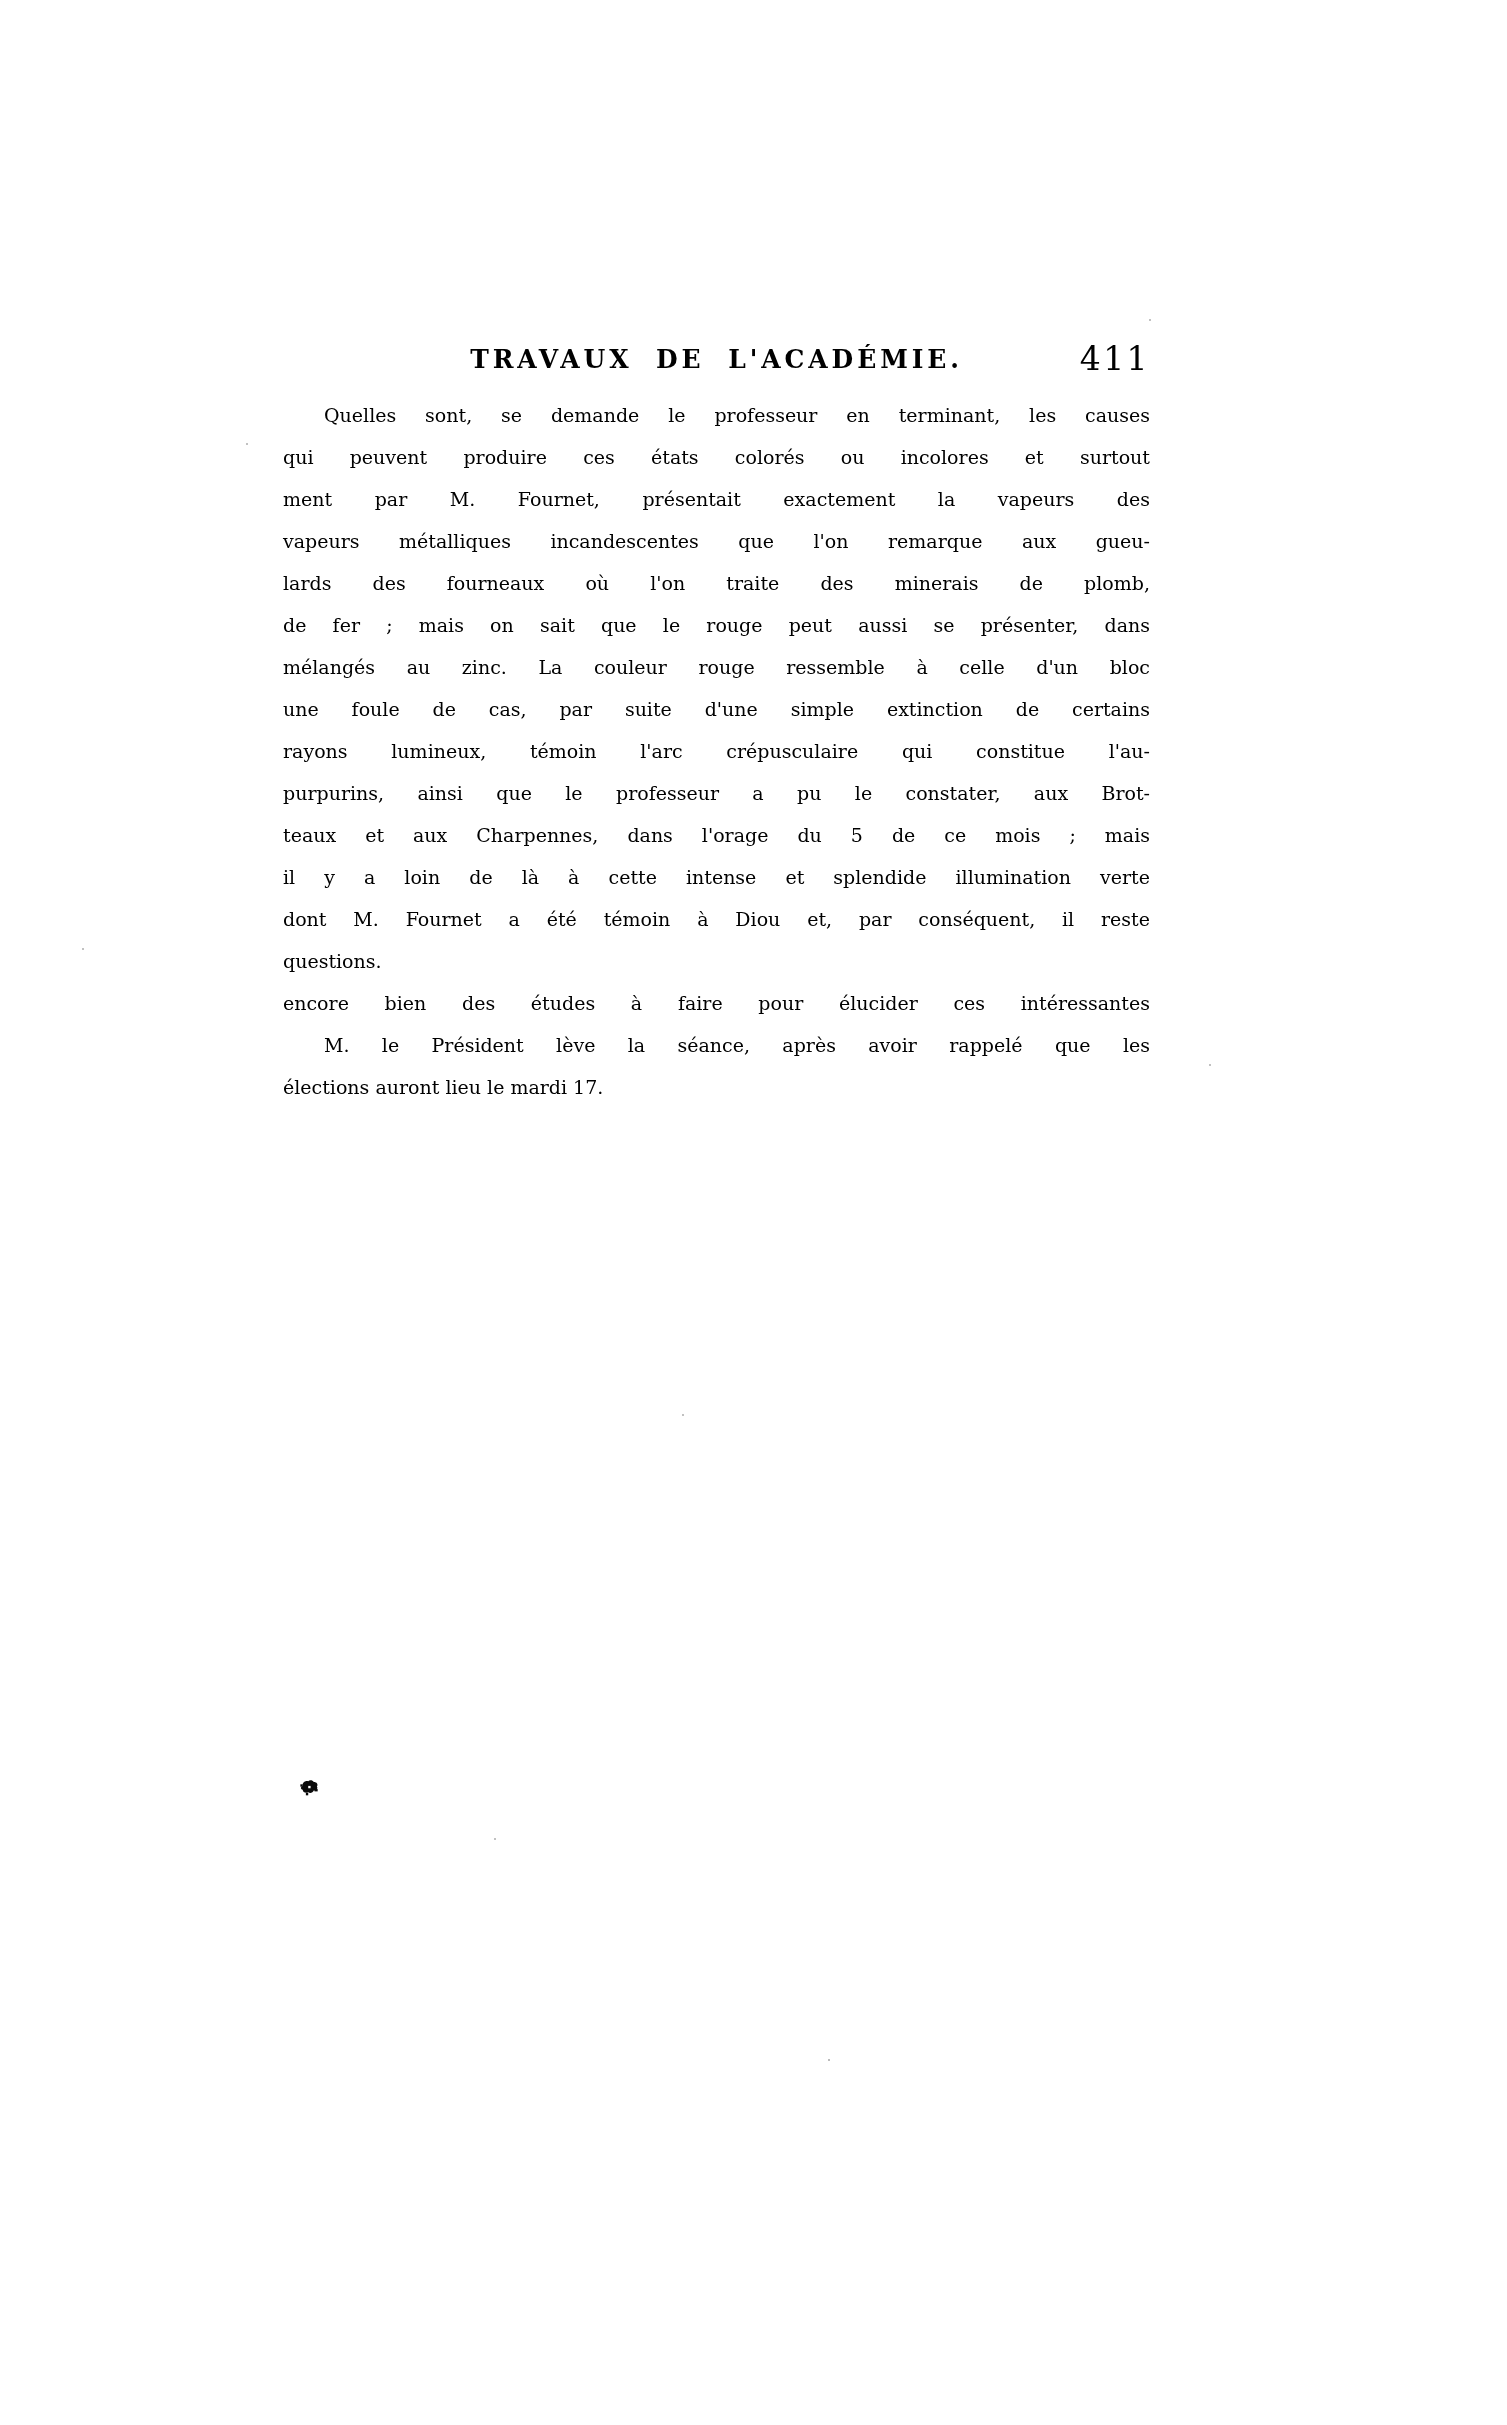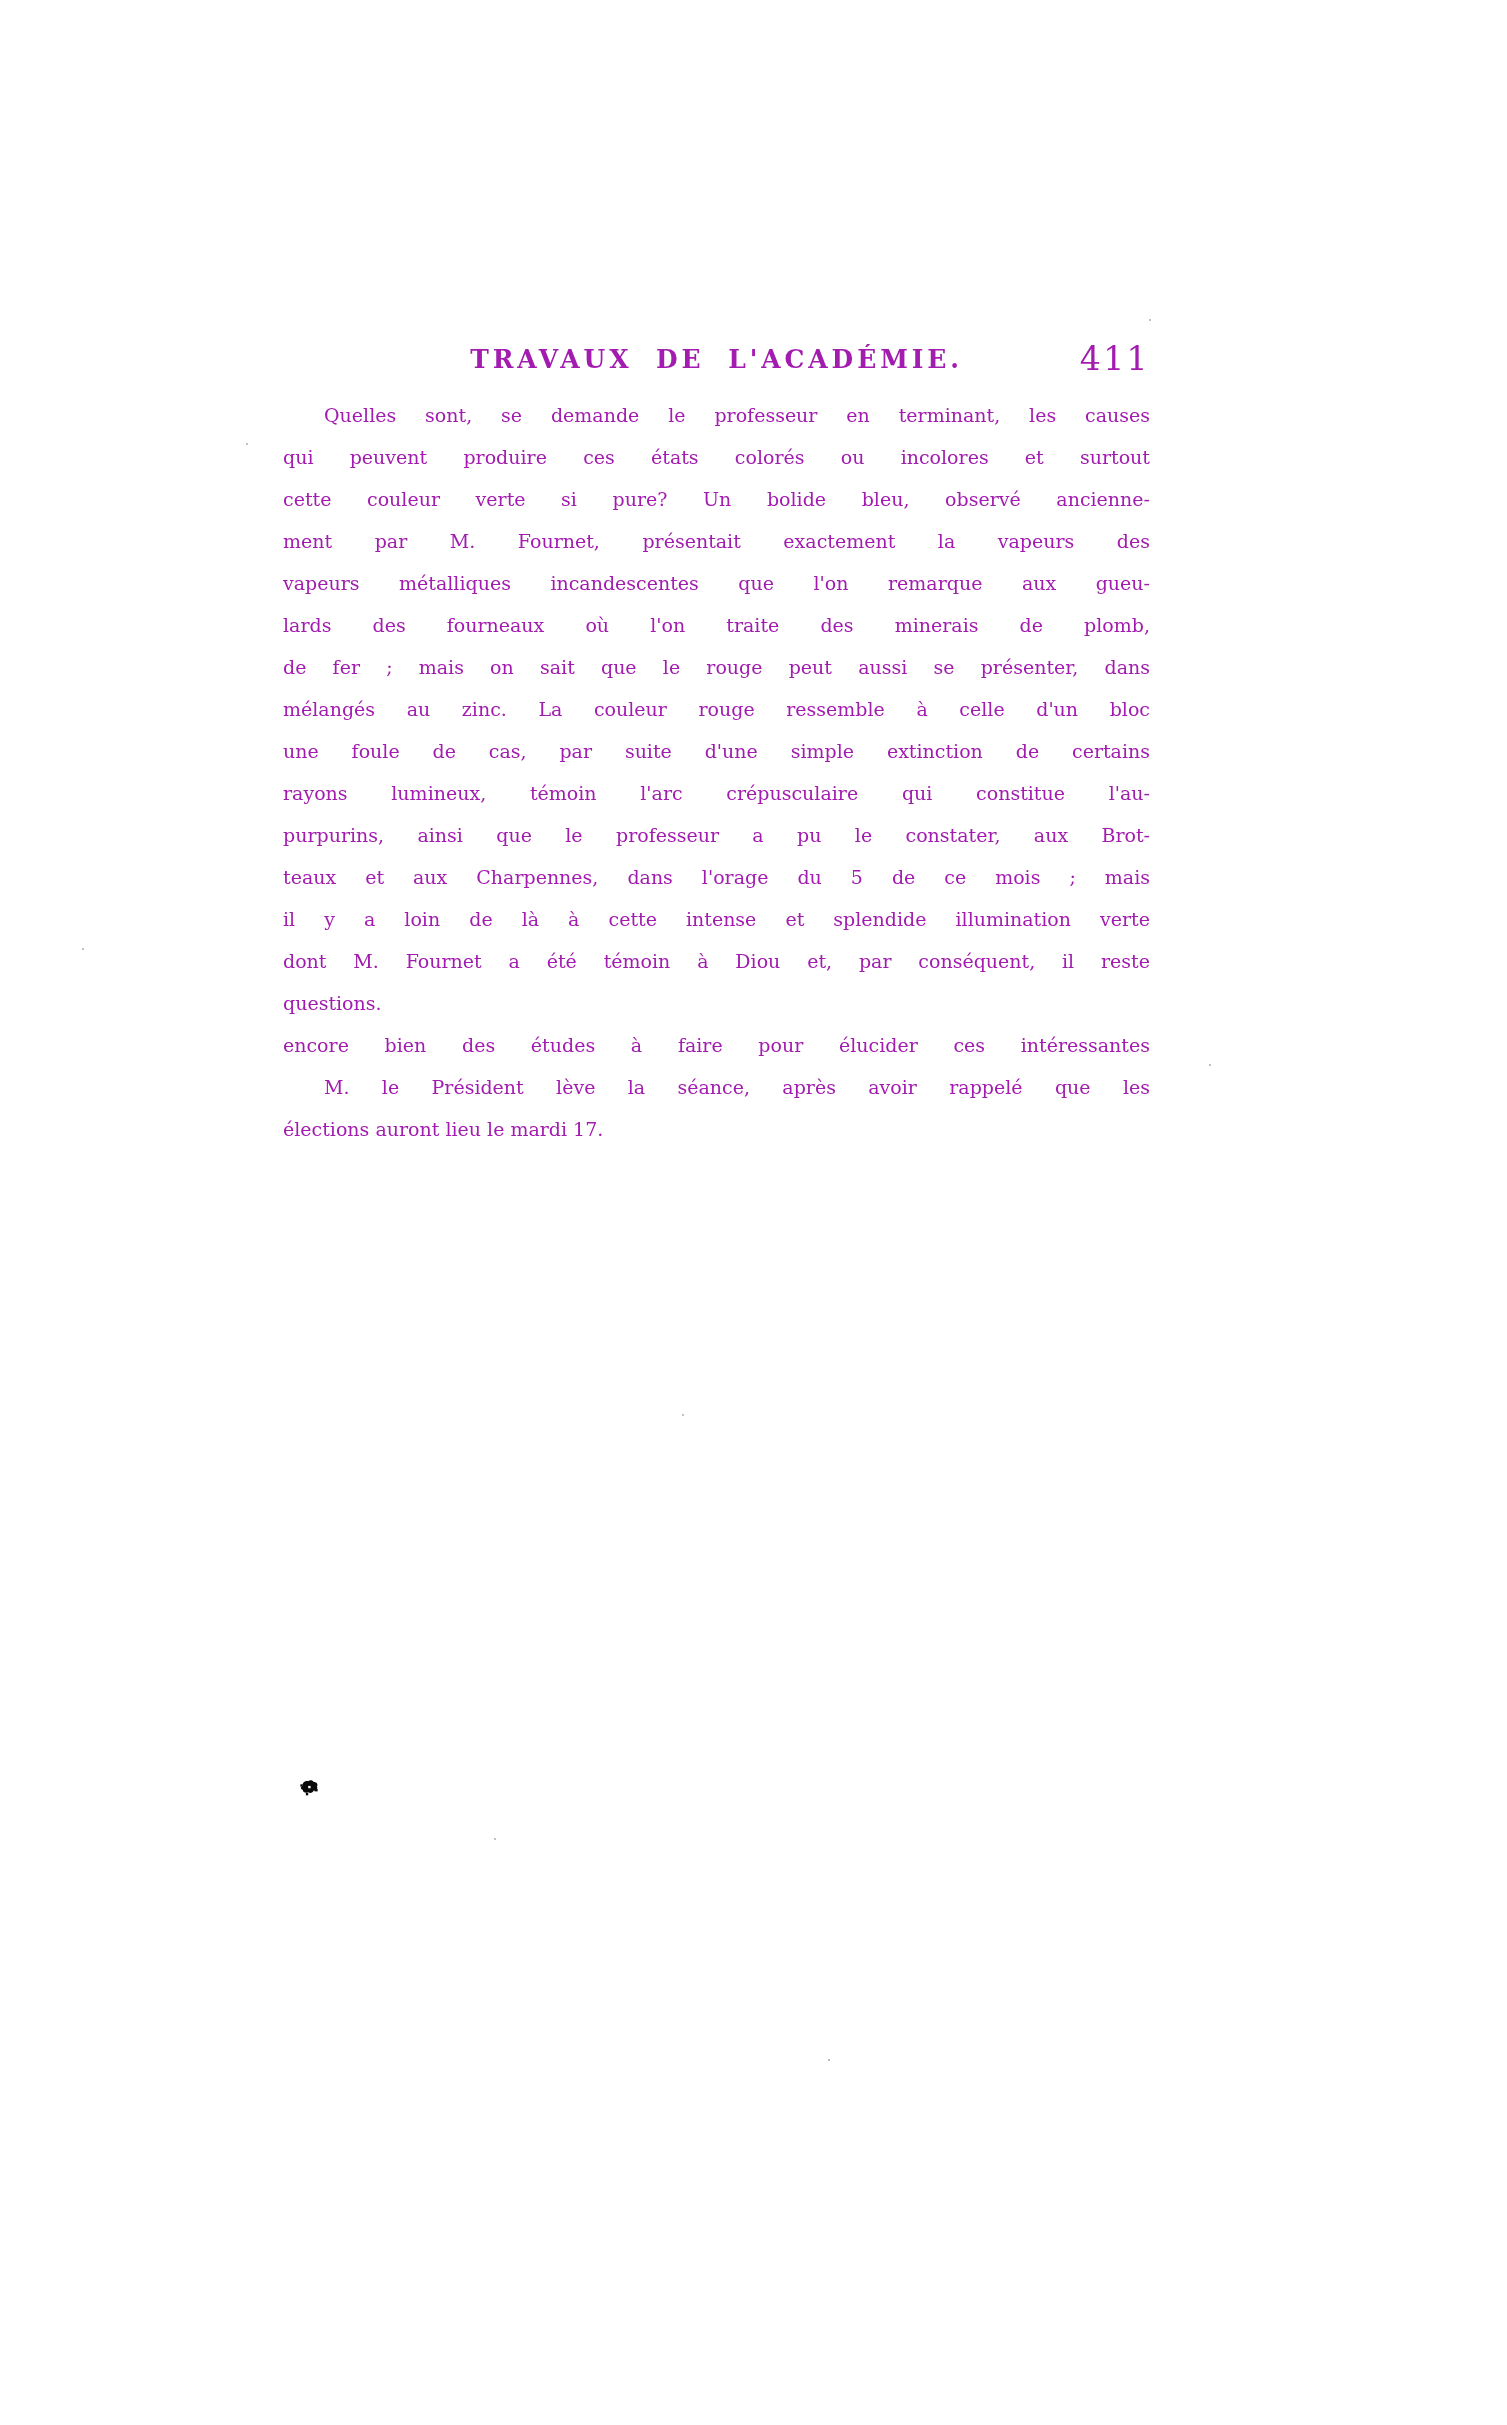--- a/index.html
+++ b/index.html
@@ -7,21 +7,21 @@
     margin: 0;
     padding: 0;
     background: #ffffff;
   }
   .page {
     position: relative;
     width: 1281px;
     height: 2426px;
     background: #ffffff;
     font-family: "DejaVu Serif", "Liberation Serif", serif;
-    color: #a21caf;
+    color: #000000;
     overflow: hidden;
   }
   
   .running-header {
     position: absolute;
     left: 283px;
     top: 345px;
     width: 867px;
     height: 39px;
   }
@@ -95,21 +95,20 @@
   <div class="running-header">
     <span class="running-title">TRAVAUX DE L'ACADÉMIE.</span>
     <span class="page-number">411</span>
   </div>
 
   <div class="text-block">
 
     <div class="para">
       <div class="line first">Quelles sont, se demande le professeur en terminant, les causes</div>
       <div class="line">qui peuvent produire ces états colorés ou incolores et surtout</div>
-      <div class="line">cette couleur verte si pure? Un bolide bleu, observé ancienne-</div>
       <div class="line">ment par M. Fournet, présentait exactement la vapeurs des</div>
       <div class="line">vapeurs métalliques incandescentes que l'on remarque aux gueu-</div>
       <div class="line">lards des fourneaux où l'on traite des minerais de plomb,</div>
       <div class="line">de fer ; mais on sait que le rouge peut aussi se présenter, dans</div>
       <div class="line">mélangés au zinc. La couleur rouge ressemble à celle d'un bloc</div>
       <div class="line">une foule de cas, par suite d'une simple extinction de certains</div>
       <div class="line">rayons lumineux, témoin l'arc crépusculaire qui constitue l'au-</div>
       <div class="line">purpurins, ainsi que le professeur a pu le constater, aux Brot-</div>
       <div class="line">teaux et aux Charpennes, dans l'orage du 5 de ce mois ; mais</div>
       <div class="line">il y a loin de là à cette intense et splendide illumination verte</div>

